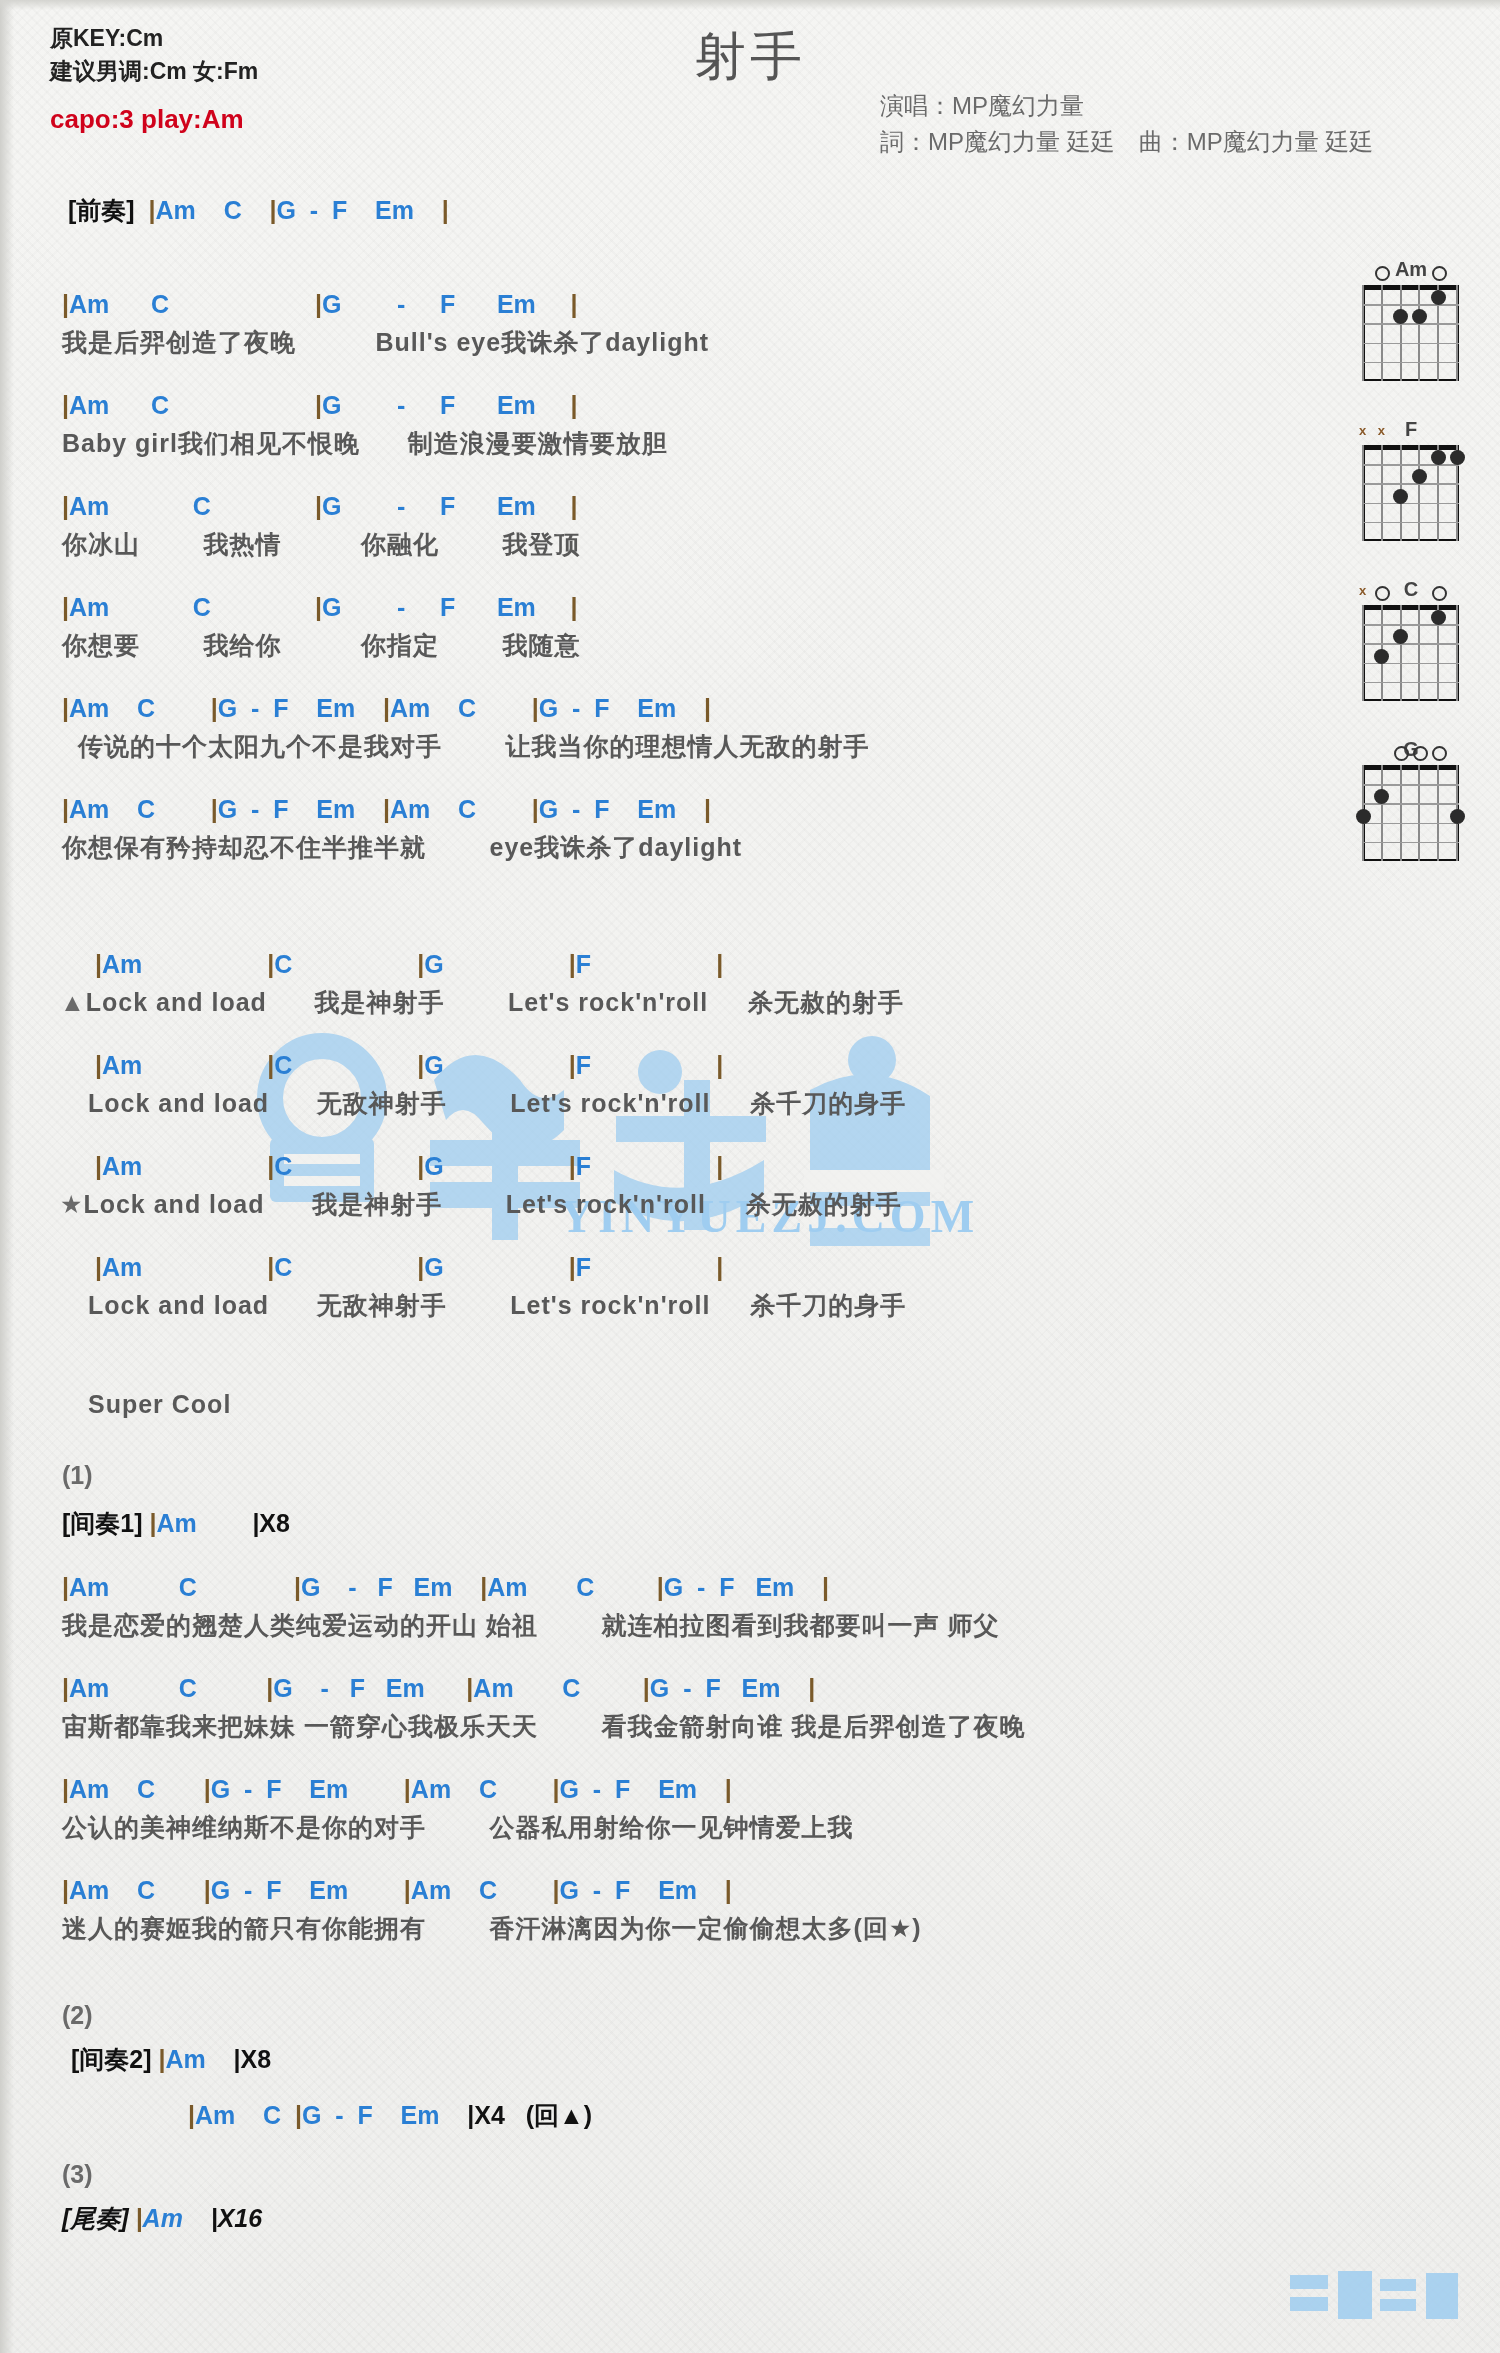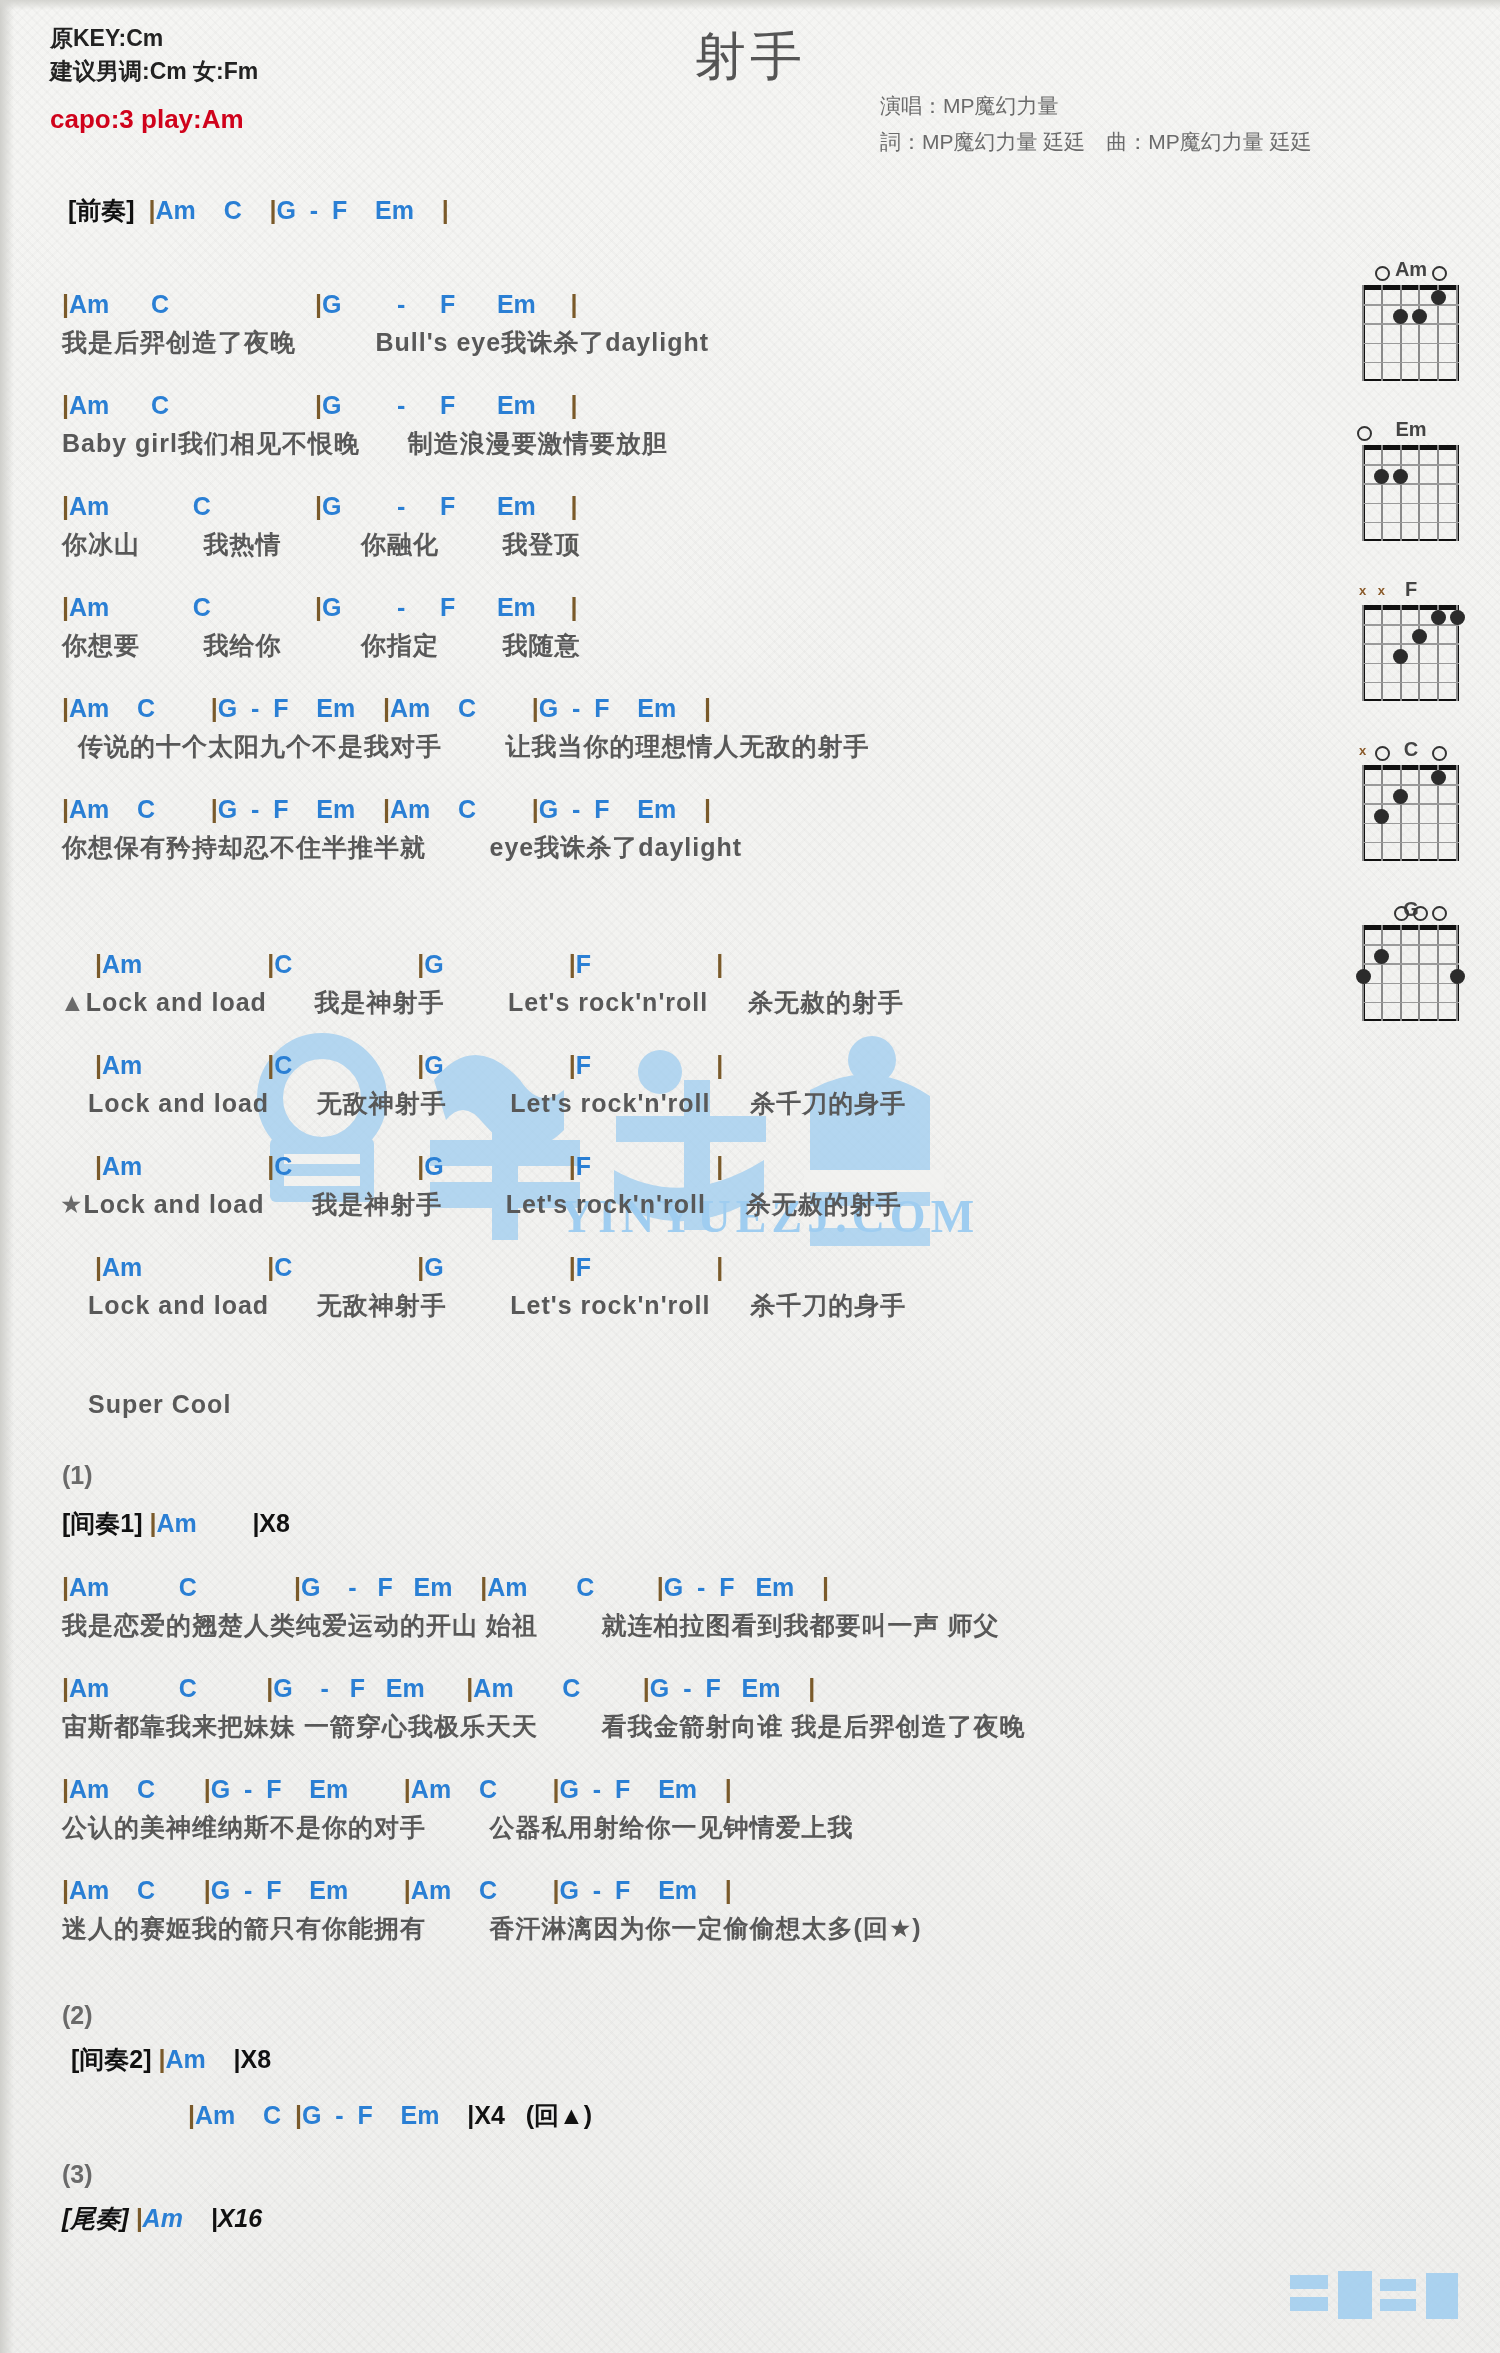--- a/index.html
+++ b/index.html
@@ -21,21 +21,21 @@
   .edge-l{position:absolute;left:0;top:0;width:14px;height:100%;
     background:linear-gradient(90deg,#cfcfcb,rgba(240,240,238,0));}
   .edge-t{position:absolute;left:0;top:0;height:10px;width:100%;
     background:linear-gradient(180deg,#d4d4d0,rgba(240,240,238,0));}
 
   
   .hdr-left{position:absolute;left:50px;top:22px;font-size:23px;line-height:33px;color:#222;font-weight:bold;}
   .hdr-left .capo{color:#d0021b;font-size:26px;display:block;margin-top:15px;}
   .title{position:absolute;left:0;top:22px;width:1500px;text-align:center;
          font-size:52px;color:#555;letter-spacing:4px;}
-  .credits{position:absolute;left:880px;top:88px;font-size:21px;line-height:36px;color:#6a6a6a;}
+  .credits{position:absolute;left:880px;top:88px;font-size:24px;line-height:36px;color:#6a6a6a;}
 
   
   .body{position:absolute;left:0;top:0;width:1370px;}
   .line{position:absolute;white-space:pre;font-size:25px;}
   .chords{color:#2a7fd4;font-weight:bold;letter-spacing:0px;}
   .chords .bar{color:#7a5a2a;}
   .lyric{color:#585858;font-weight:bold;letter-spacing:1px;text-align:center;}
   .sect{color:#111;font-weight:bold;}
   .mark{color:#6a6a6a;font-weight:bold;}
   .xn{color:#111;font-weight:bold;}
@@ -94,40 +94,20 @@
         <div class="str" style="left: 93px;"></div>
         <div class="fret" style="top: 19.2px;"></div>
         <div class="fret" style="top: 38.4px;"></div>
         <div class="fret" style="top: 57.6px;"></div>
         <div class="fret" style="top: 76.8px;"></div>
         <div class="open" style="left: 12.3px;"></div>
         <div class="open" style="left: 68.7px;"></div>
         <div class="dot" style="left: 30.1px; top: 24.3px;"></div>
         <div class="dot" style="left: 48.9px; top: 24.3px;"></div>
         <div class="dot" style="left: 67.7px; top: 5.1px;"></div>
-      </div>
-    </div>
-    <div class="diag">
-      <div class="nm">Em</div>
-      <div class="grid">
-        <div class="box"></div>
-        <div class="nut"></div>
-        <div class="str" style="left: -1px;"></div>
-        <div class="str" style="left: 17.8px;"></div>
-        <div class="str" style="left: 36.6px;"></div>
-        <div class="str" style="left: 55.4px;"></div>
-        <div class="str" style="left: 74.2px;"></div>
-        <div class="str" style="left: 93px;"></div>
-        <div class="fret" style="top: 19.2px;"></div>
-        <div class="fret" style="top: 38.4px;"></div>
-        <div class="fret" style="top: 57.6px;"></div>
-        <div class="fret" style="top: 76.8px;"></div>
-        <div class="open" style="left: -6.5px;"></div>
-        <div class="dot" style="left: 11.3px; top: 24.3px;"></div>
-        <div class="dot" style="left: 30.1px; top: 24.3px;"></div>
       </div>
     </div>
     <div class="diag">
       <div class="nm">F</div>
       <div class="grid">
         <div class="box"></div>
         <div class="nut"></div>
         <div class="str" style="left: -1px;"></div>
         <div class="str" style="left: 17.8px;"></div>
         <div class="str" style="left: 36.6px;"></div>

